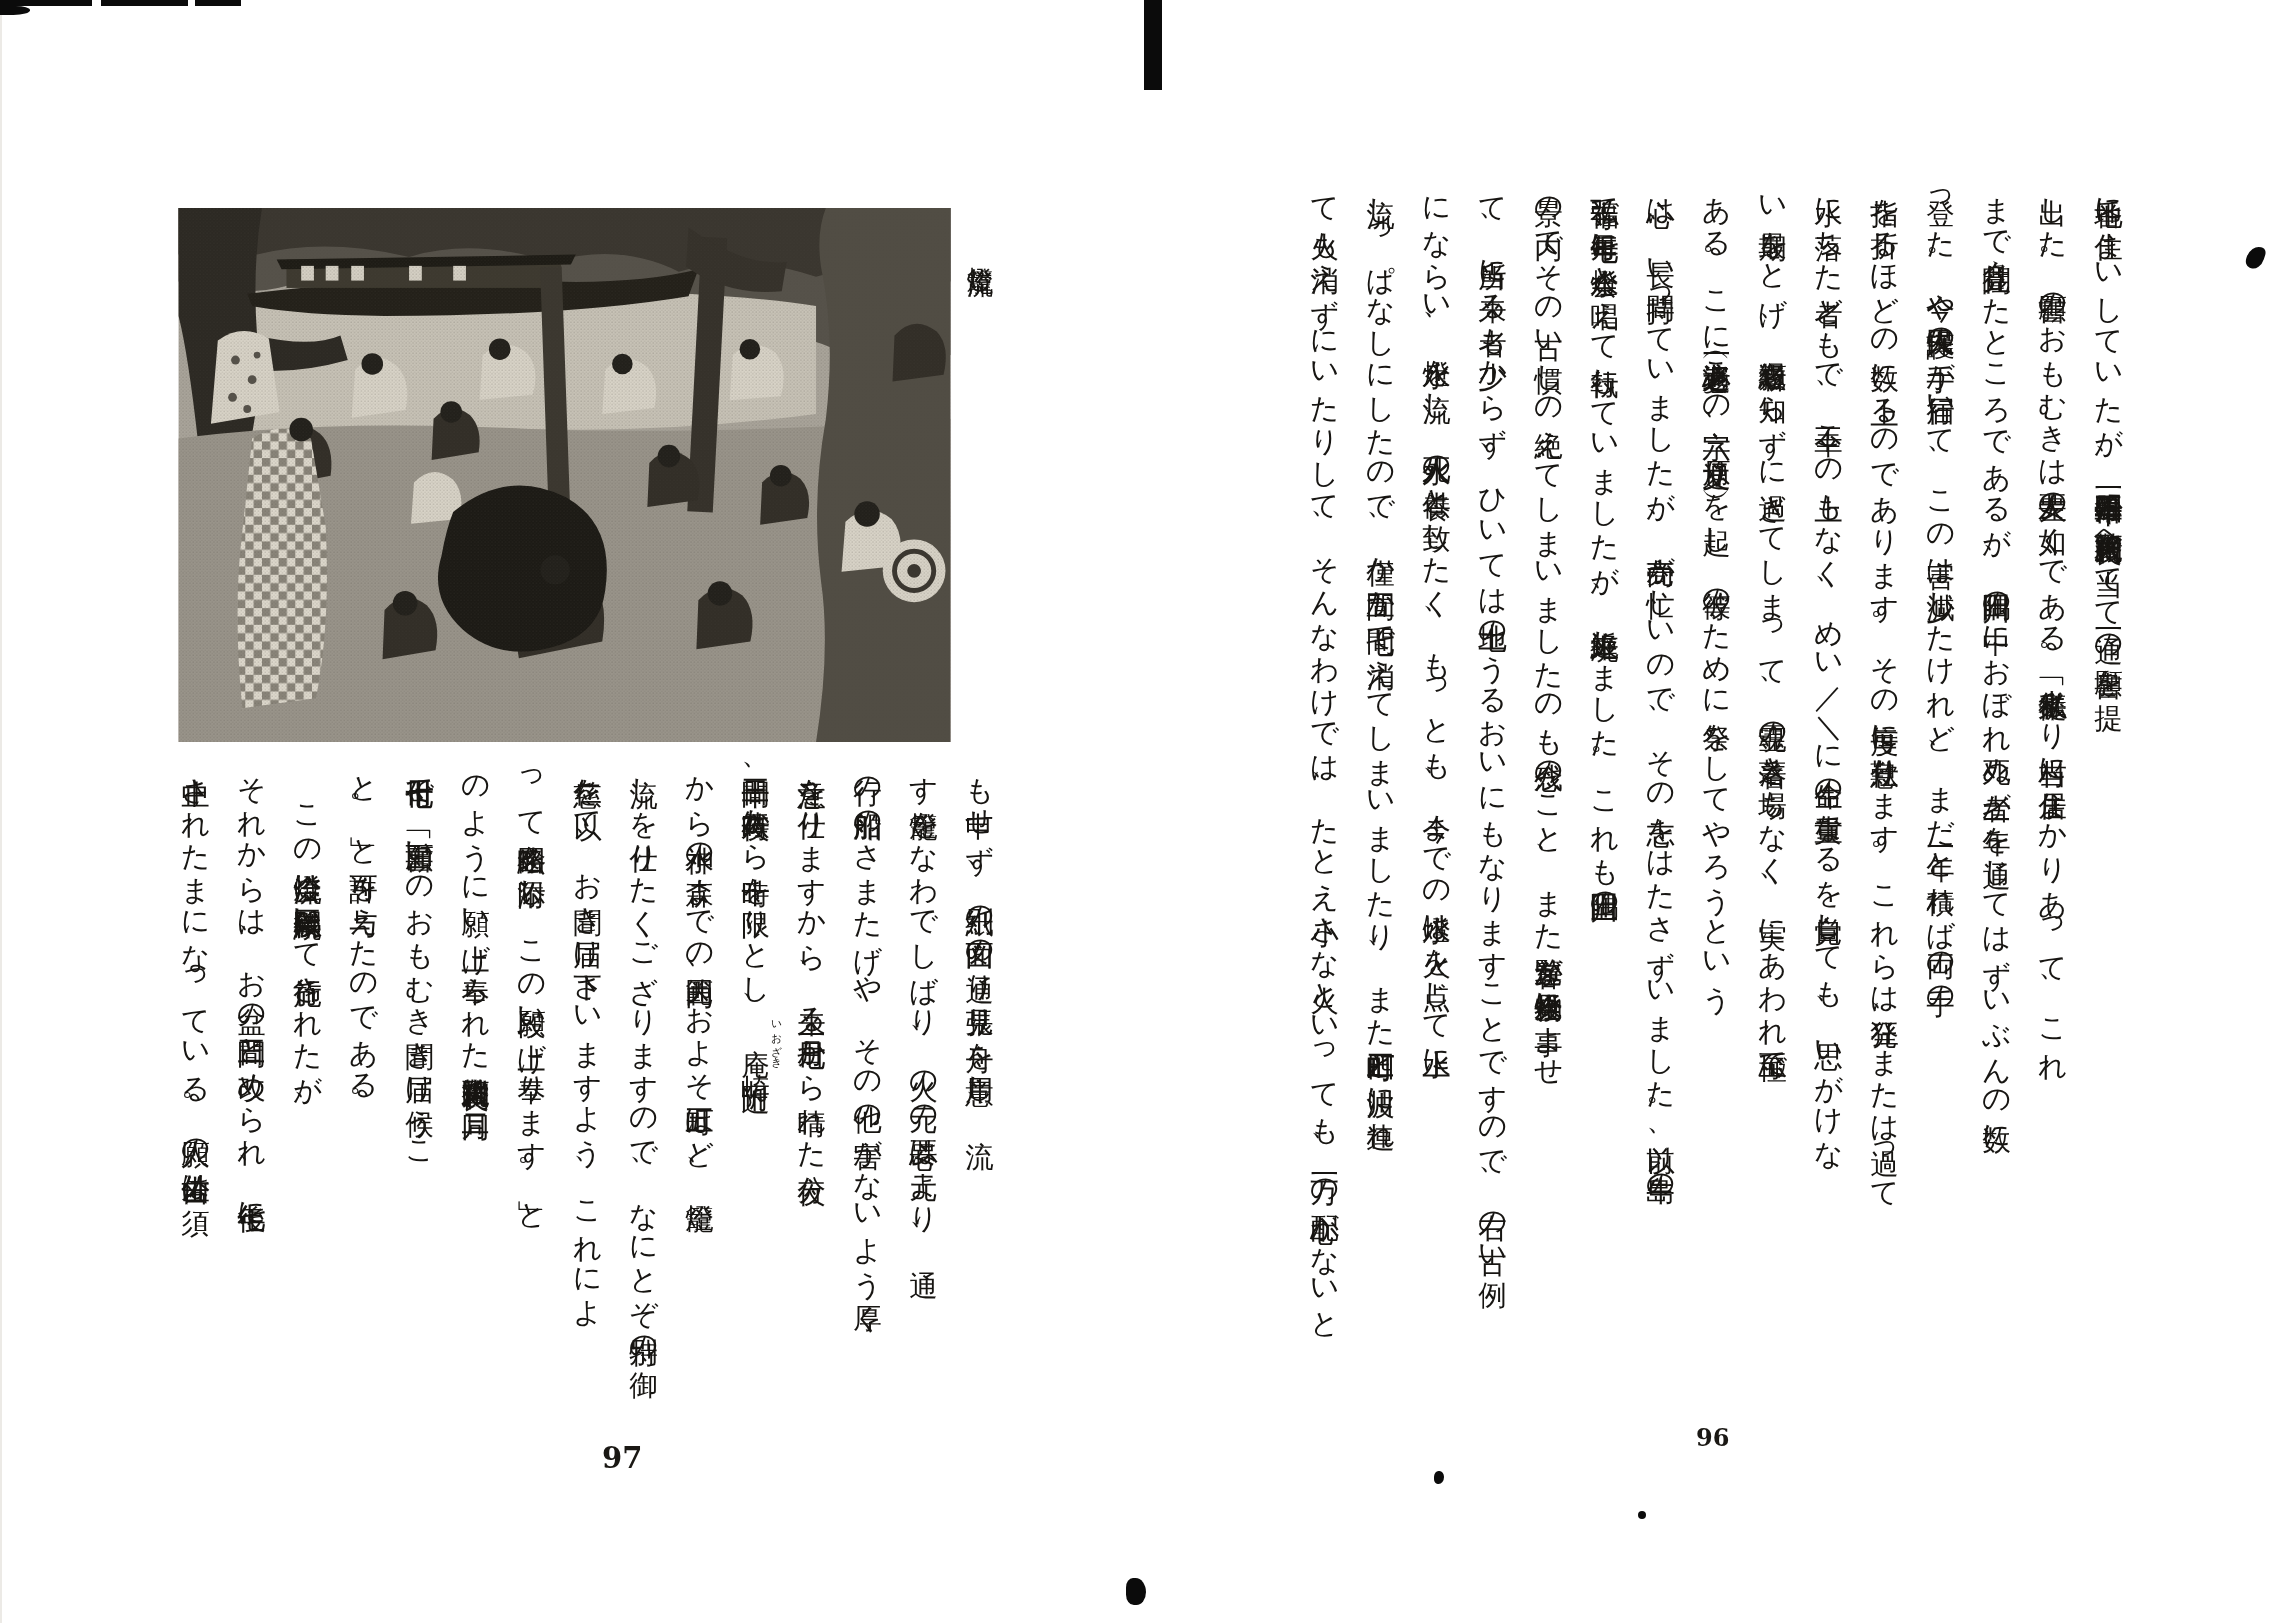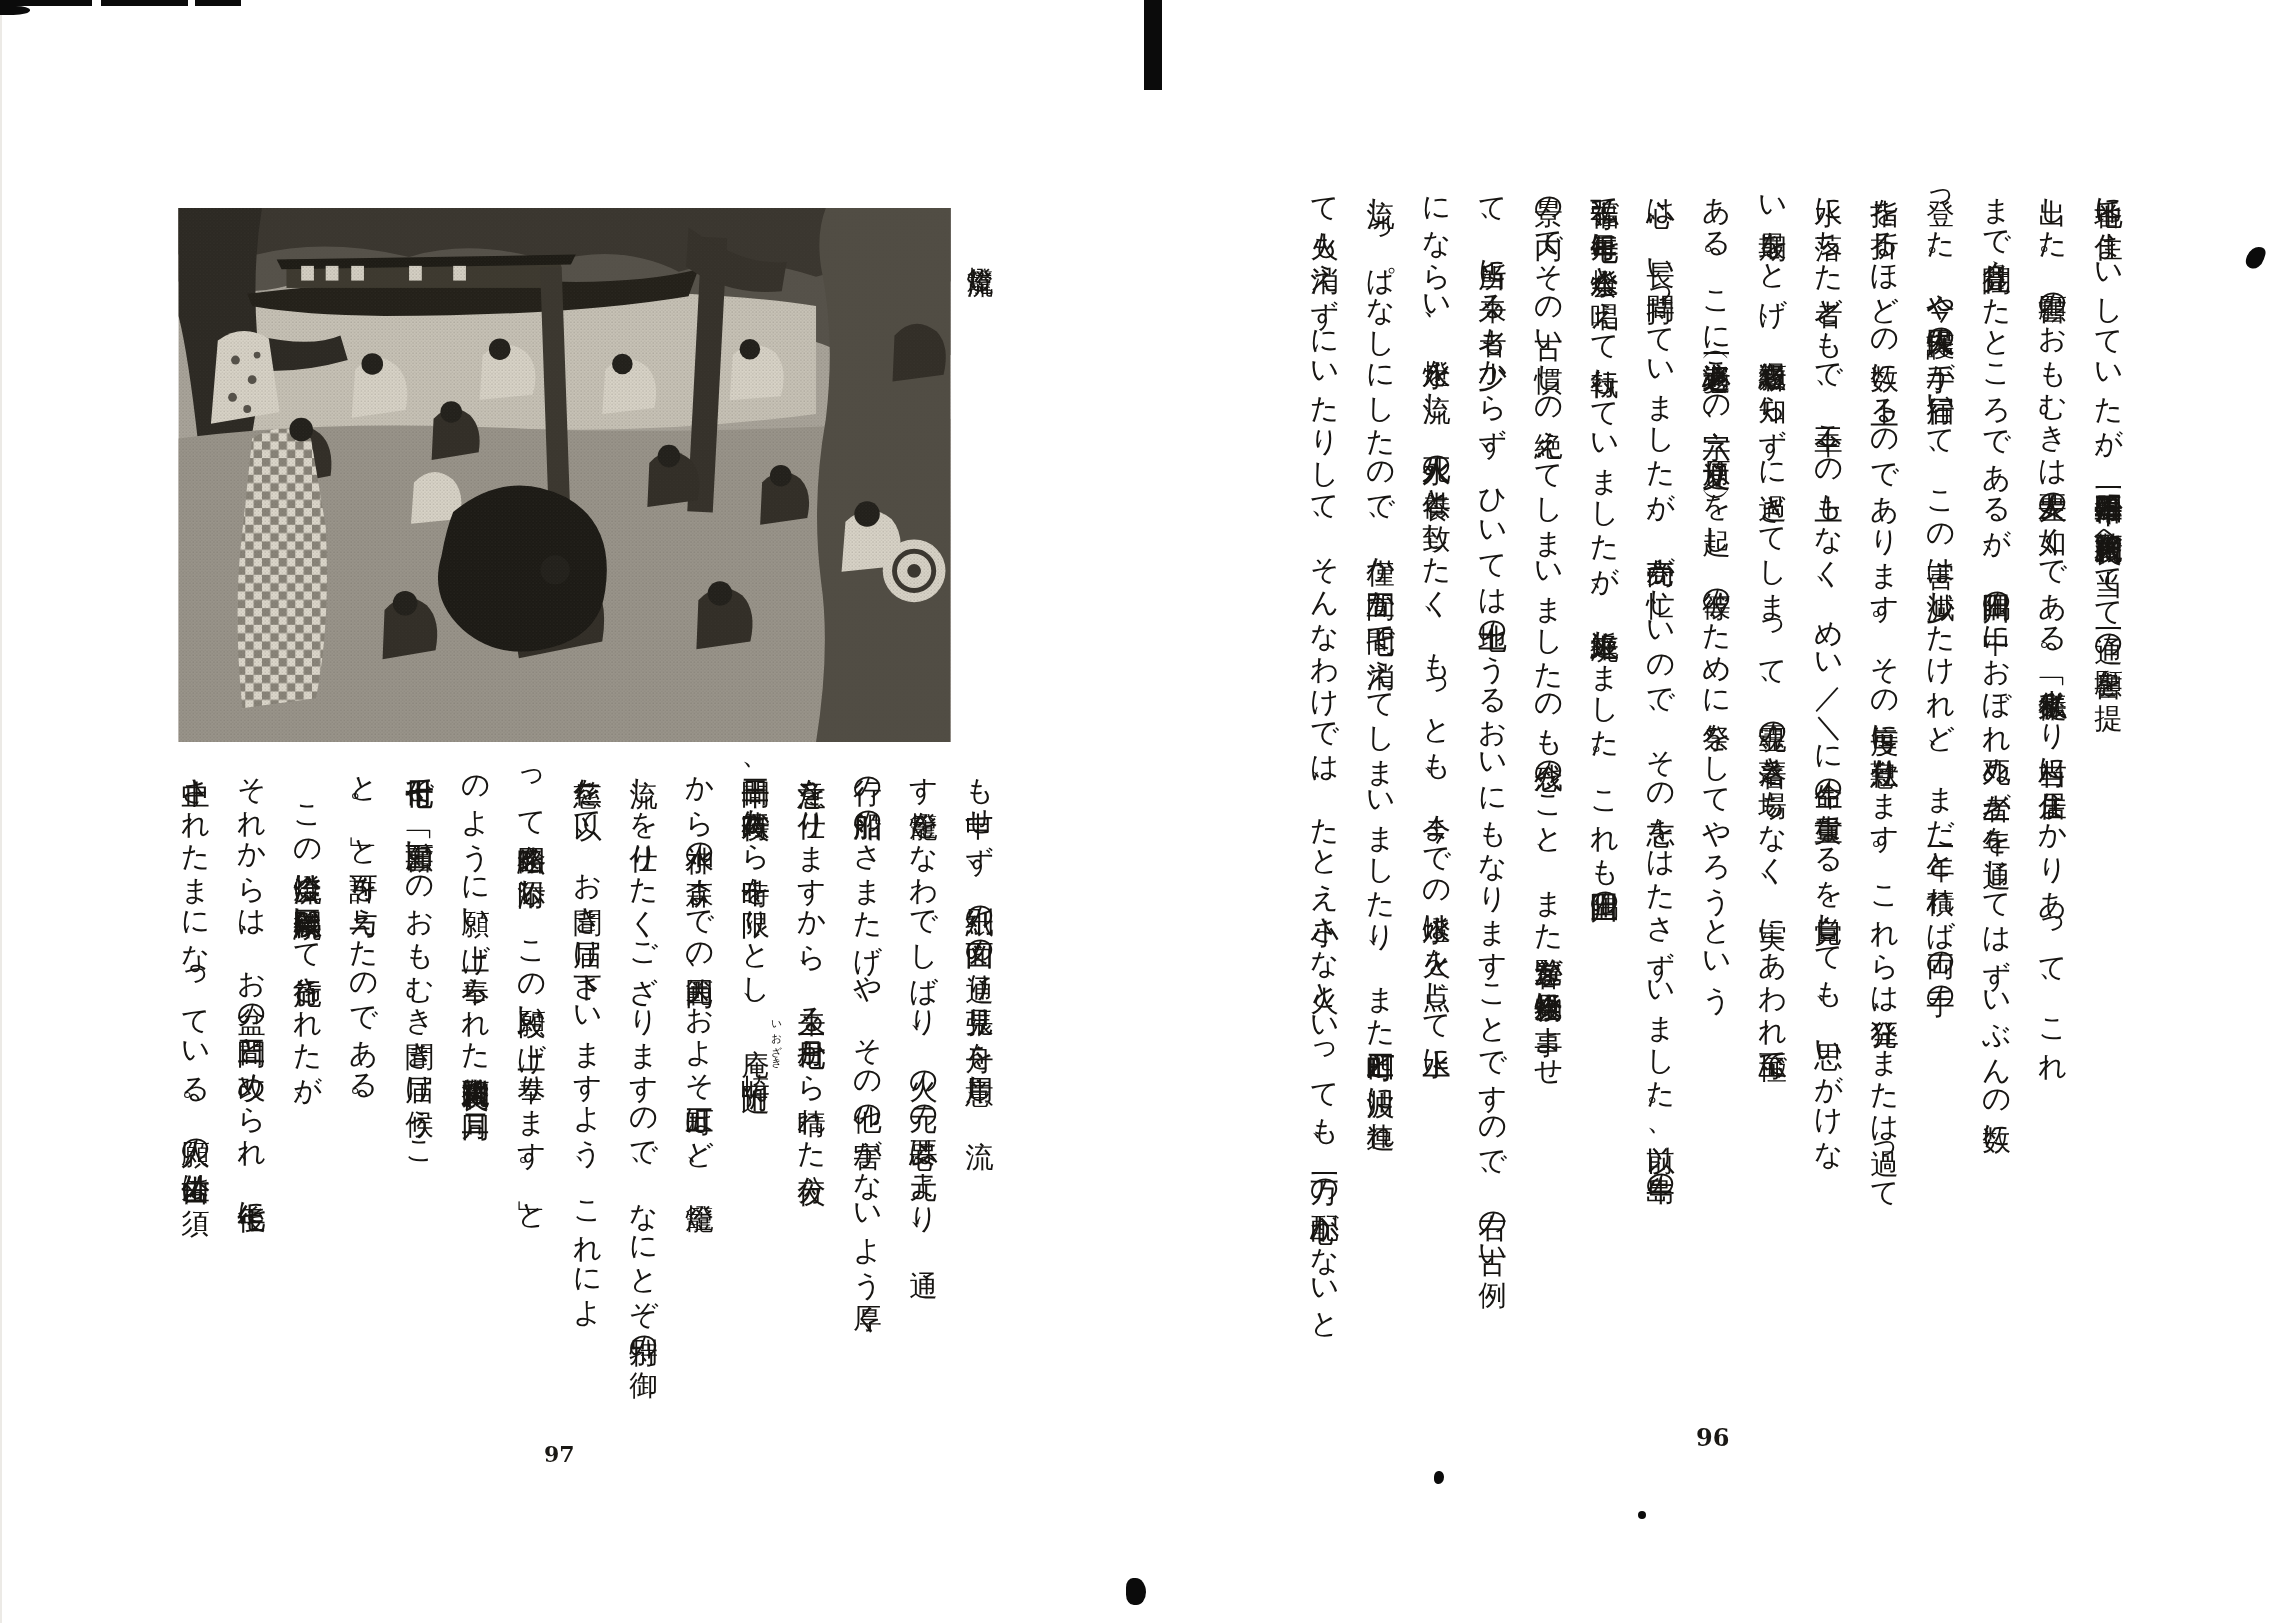--- a/index.html
+++ b/index.html
@@ -200,15 +200,15 @@
       <p>仁慈を以て、お聞き届け下さいますよう、これによ</p>
       <p>って略絵図を添附し、この段願い上げ奉ります。」と</p>
       <p>のように願い上げ奉られた大警視川路利良は同月二</p>
       <p>十七日付で、「書面願いのおもむき聞き届け候うこ</p>
       <p>と。」と許可を与えたのである。</p>
       <p>　この流燈会は以後三年間引続いて施行されたが、</p>
       <p>それからは、お盆の三日間と改められ、七年後に、</p>
       <p>中止されたまゝになっている。願人の外山佐吉は須</p>
     </div>
 
-  <div class="pagenum" style="left:544px;top:1441px;font-size:22px;">97</div>
+  <div class="pagenum" style="left:602px;top:1441px;font-size:29px;">97</div>
 </section>
 
 
 </body></html>

